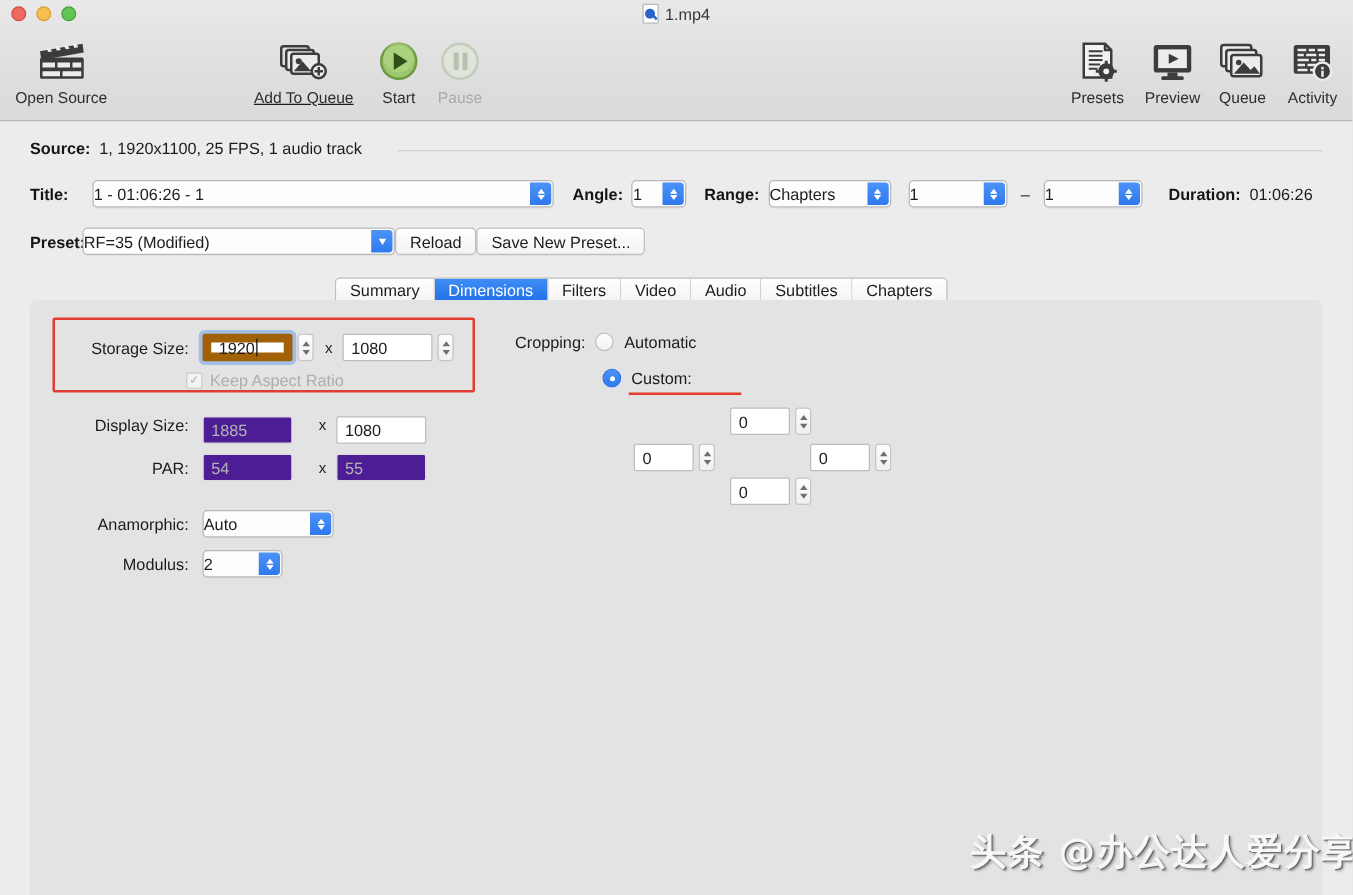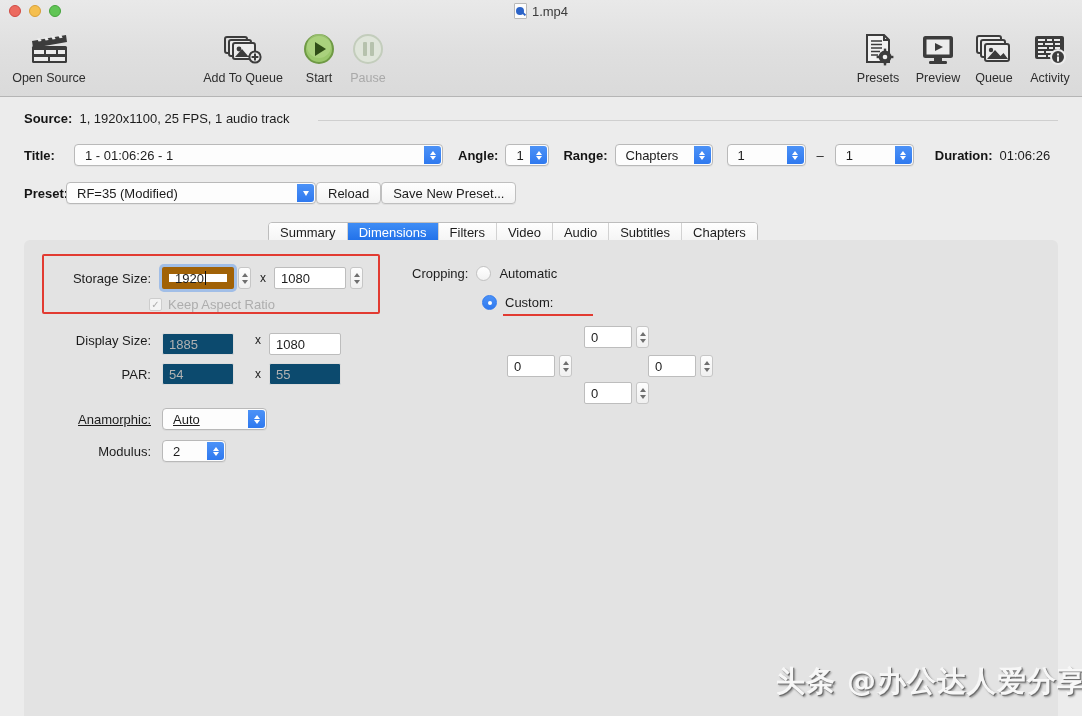--- a/index.html
+++ b/index.html
@@ -64,21 +64,21 @@
   .titlerow { position:absolute; left:24px; top:144px; display:flex; align-items:center; gap:8px; }
   .anglerow { position:absolute; left:458px; top:144px; display:flex; align-items:center; gap:7px; }
   .presetrow{ position:absolute; left:24px; top:182px; display:flex; align-items:center; gap:0; }
 
   
   .popup {
     height:22px; background:#fdfdfd; border:1px solid #b9b9b9; border-radius:4px;
     display:flex; align-items:center; position:relative;
     box-shadow:0 1px 0 rgba(0,0,0,.04);
   }
-  .popup .ptext { padding-left:10px; font-size:13px; color:#1c1c1c; white-space:nowrap; overflow:hidden; }
+  .popup .ptext { padding-left:0; font-size:13px; color:#1c1c1c; white-space:nowrap; overflow:hidden; }
   .popup .pbtn {
     position:absolute; right:1px; top:1px; bottom:1px; width:17px;
     background:linear-gradient(to bottom,#4c92f7,#2f79ef);
     border-radius:0 3px 3px 0;
     display:flex; flex-direction:column; align-items:center; justify-content:center; gap:1px;
   }
   .chev { width:0;height:0; border-left:3.5px solid transparent; border-right:3.5px solid transparent; }
   .chev.up   { border-bottom:4px solid #fff; }
   .chev.down { border-top:4px solid #fff; }
 
@@ -93,21 +93,21 @@
   
   .tfield {
     height:22px; background:#fff; border:1px solid #bdbdbd; border-radius:2px;
     display:flex; align-items:center; padding-left:6px; font-size:13px; color:#1c1c1c;
     position:relative;
   }
   .tfield.focused {
     border:7px solid #a16207;
     box-shadow:0 0 0 3px rgba(80,145,235,.45);
   }
-  .tfield.disabled { background:#0c4a6e; border:1px solid #dcdcdc; color:#b2b2b2; }
+  .tfield.disabled { background:#4c1d95; border:1px solid #dcdcdc; color:#b2b2b2; }
   .caret {
     display:inline-block; width:1px; height:14px; background:#111; margin-left:1px;
   }
 
   
   .stepper {
     width:13px; height:22px; display:flex; flex-direction:column;
     align-items:center; justify-content:center; gap:3px;
     background:linear-gradient(to bottom,#fdfdfd,#f0f0f0);
     border:1px solid #c6c6c6; border-radius:3px; margin-left:4px;
@@ -208,21 +208,21 @@
               <rect x="18" y="18" width="10" height="4"></rect>
               <rect x="30" y="18" width="7" height="4"></rect>
               <rect x="6" y="25" width="14" height="4"></rect>
               <rect x="22" y="25" width="15" height="4"></rect>
             </g>
           </svg>
         </div>
         <div class="tb-label">Open Source</div>
       </div>
 
-      <div class="tb-item" style="left:193px; top:6px; width:100px;">
+      <div class="tb-item" style="left:193px; top:6px; width:100px;text-decoration:underline;">
         <div class="tb-ico">
           <svg width="40" height="34" viewBox="0 0 40 34">
             <g fill="none" stroke="#3c3c3c" stroke-width="2">
               <rect x="2" y="5" width="22" height="16" rx="2"></rect>
               <rect x="6" y="8" width="22" height="16" rx="2" fill="#ececec"></rect>
               <rect x="10" y="11" width="22" height="16" rx="2" fill="#ececec"></rect>
             </g>
             <circle cx="16" cy="17" r="2.4" fill="#3c3c3c"></circle>
             <path d="M12 25 L19 17 L25 24 L28 21 L31 25 Z" fill="#3c3c3c"></path>
             <circle cx="32" cy="25" r="5.6" fill="#ececec" stroke="#3c3c3c" stroke-width="2"></circle>
@@ -453,21 +453,21 @@
       <span class="lbl right" style="width:100px;">PAR:</span>
       <div class="tfield disabled" style="width:72px; margin-left:11px;">
         <span>54</span>
       </div>
       <span class="xsep" style="margin:0 8px 0 21px;">x</span>
       <div class="tfield disabled" style="width:72px;">
         <span>55</span>
       </div>
     </div>
 
-    <div style="position:absolute; left:27px; top:168px; display:flex; align-items:center;text-decoration:underline;">
+    <div style="position:absolute; left:27px; top:168px; display:flex; align-items:center;">
       <span class="lbl right" style="width:100px;">Anamorphic:</span>
       <div class="popup" style="width:105px; margin-left:11px;">
         <span class="ptext">Auto</span>
         <span class="pbtn">
           <span class="chev up"></span>
             <span class="chev down"></span>
         </span>
       </div>
     </div>
 

